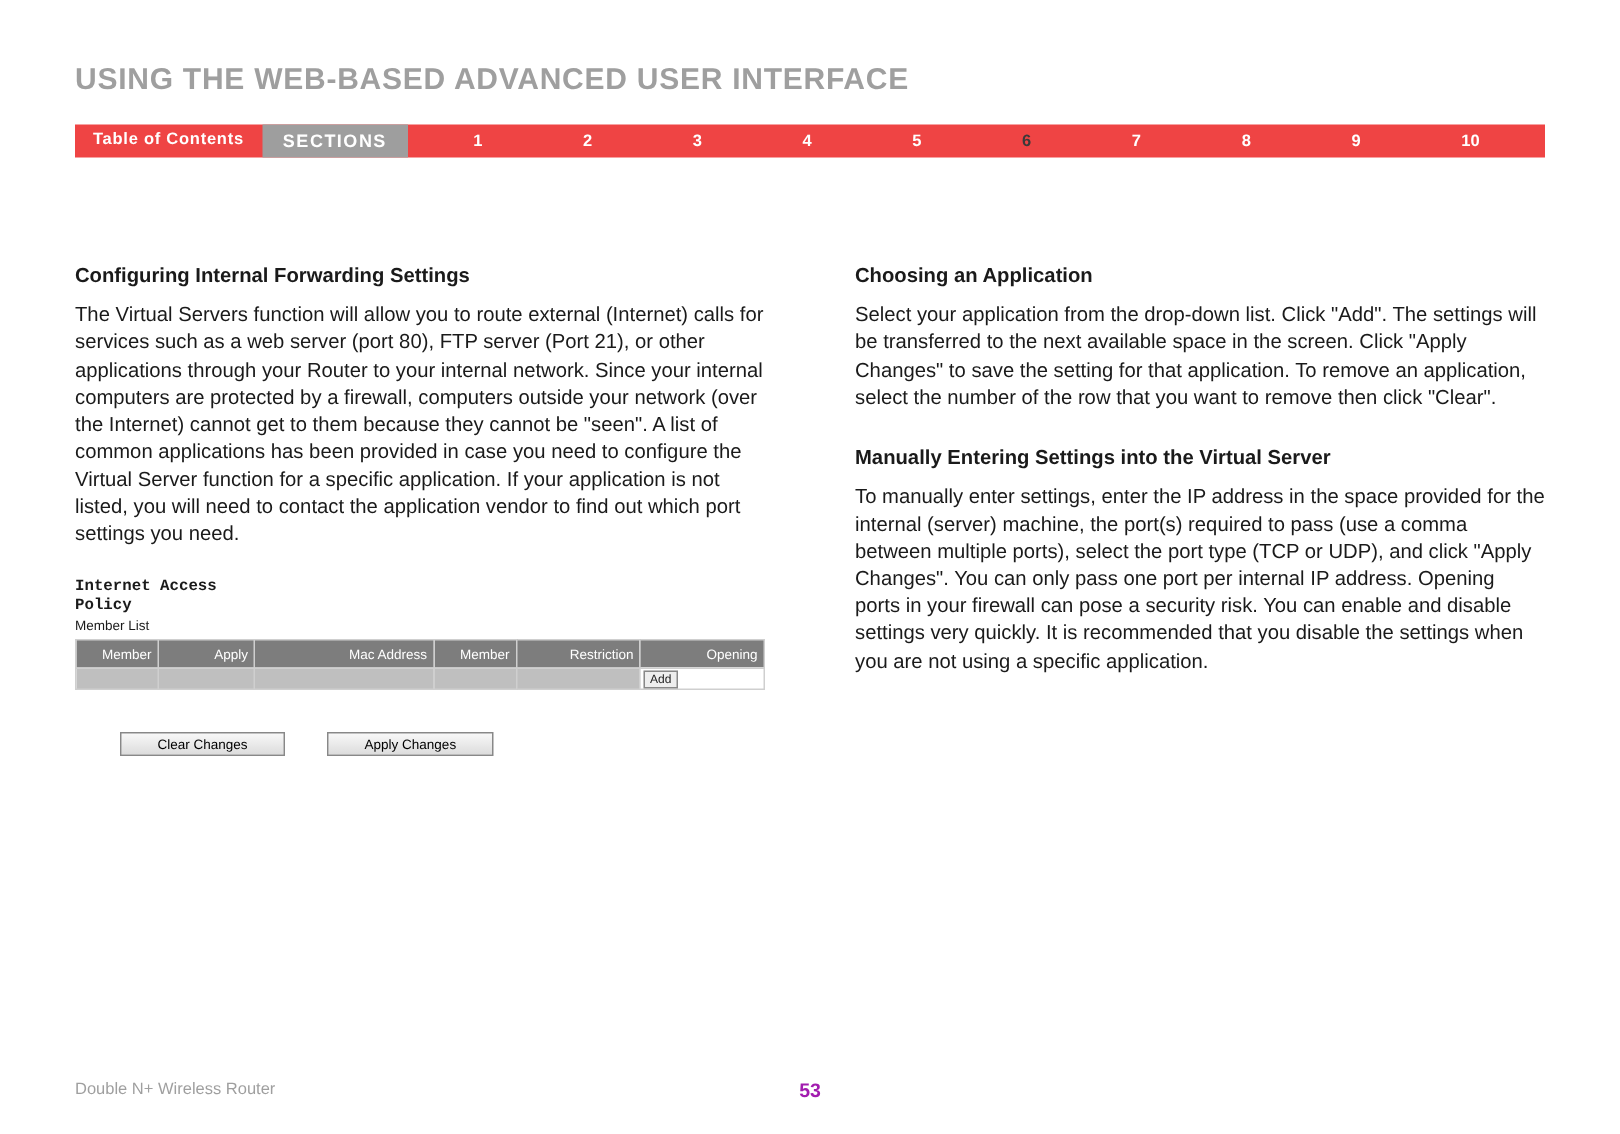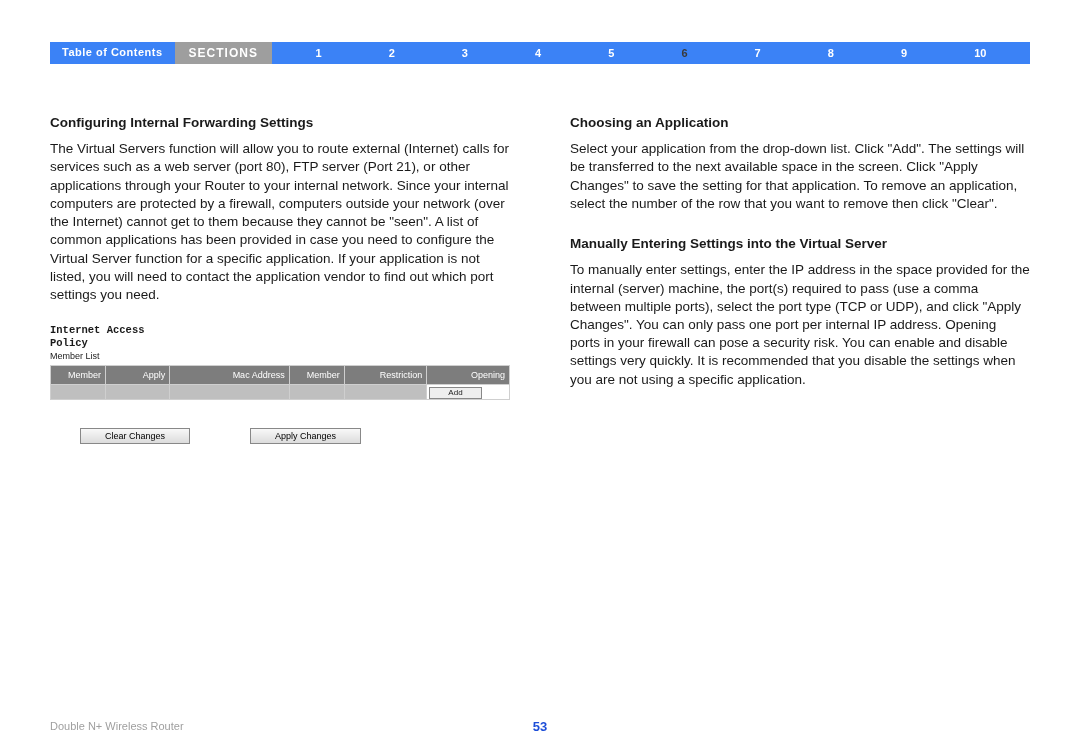--- a/index.html
+++ b/index.html
@@ -16,21 +16,21 @@
   .page-title {
     font-size: 20px;
     font-weight: bold;
     letter-spacing: 0.5px;
     color: #9f9f9f;
     margin-bottom: 18px;
   }
   .nav-bar {
     display: flex;
     align-items: stretch;
-    background: #3b82f6;
+    background: #ef4444;
     height: 22px;
     font-size: 11px;
     font-weight: bold;
     color: #ffffff;
   }
   .nav-toc {
     padding: 4px 12px;
     letter-spacing: 0.5px;
     white-space: nowrap;
   }
@@ -60,20 +60,21 @@
   .content {
     display: flex;
     gap: 60px;
     margin-top: 50px;
   }
   .col {
     flex: 1;
     font-size: 13.5px;
     line-height: 1.35;
     color: #1a1a1a;
+    margin-top: 20px;
   }
   .section-heading {
     font-weight: bold;
     font-size: 13.5px;
     margin-bottom: 8px;
   }
   .para {
     margin-bottom: 18px;
   }
   .policy-box {
@@ -111,29 +112,29 @@
     border: 1px solid #cfcfcf;
   }
   .policy-table td.action-cell {
     background: #ffffff;
     text-align: left;
     padding-left: 2px;
     vertical-align: middle;
   }
   .add-btn {
     font-size: 8px;
-    padding: 0 18px;
+    padding: 0 3px;
     border: 1px solid #888;
     background: #eee;
     display: inline-block;
     line-height: 10px;
   }
   .policy-buttons {
     display: flex;
-    gap: 60px;
+    gap: 28px;
     margin-top: 28px;
     margin-left: 30px;
   }
   .pbtn {
     font-size: 9px;
     padding: 2px 24px;
     border: 1px solid #888;
     background: linear-gradient(#f8f8f8, #dcdcdc);
     cursor: pointer;
   }
@@ -147,27 +148,28 @@
     align-items: center;
     font-size: 11px;
     color: #9f9f9f;
   }
   .footer .pagenum {
     position: absolute;
     left: 50%;
     transform: translateX(-50%);
     font-weight: bold;
     font-size: 13px;
-    color: #1d4ed8;
+    color: #a21caf;
   }
 </style>
 </head>
 <body>
 
 <div class="page">
+  <div class="page-title">USING THE WEB-BASED ADVANCED USER INTERFACE</div>
 
   <div class="nav-bar">
     <div class="nav-toc">Table of Contents</div>
     <div class="nav-sections">SECTIONS</div>
     <div class="nav-nums">
       <span class="nav-num">1</span>
       <span class="nav-num">2</span>
       <span class="nav-num">3</span>
       <span class="nav-num">4</span>
       <span class="nav-num">5</span>

